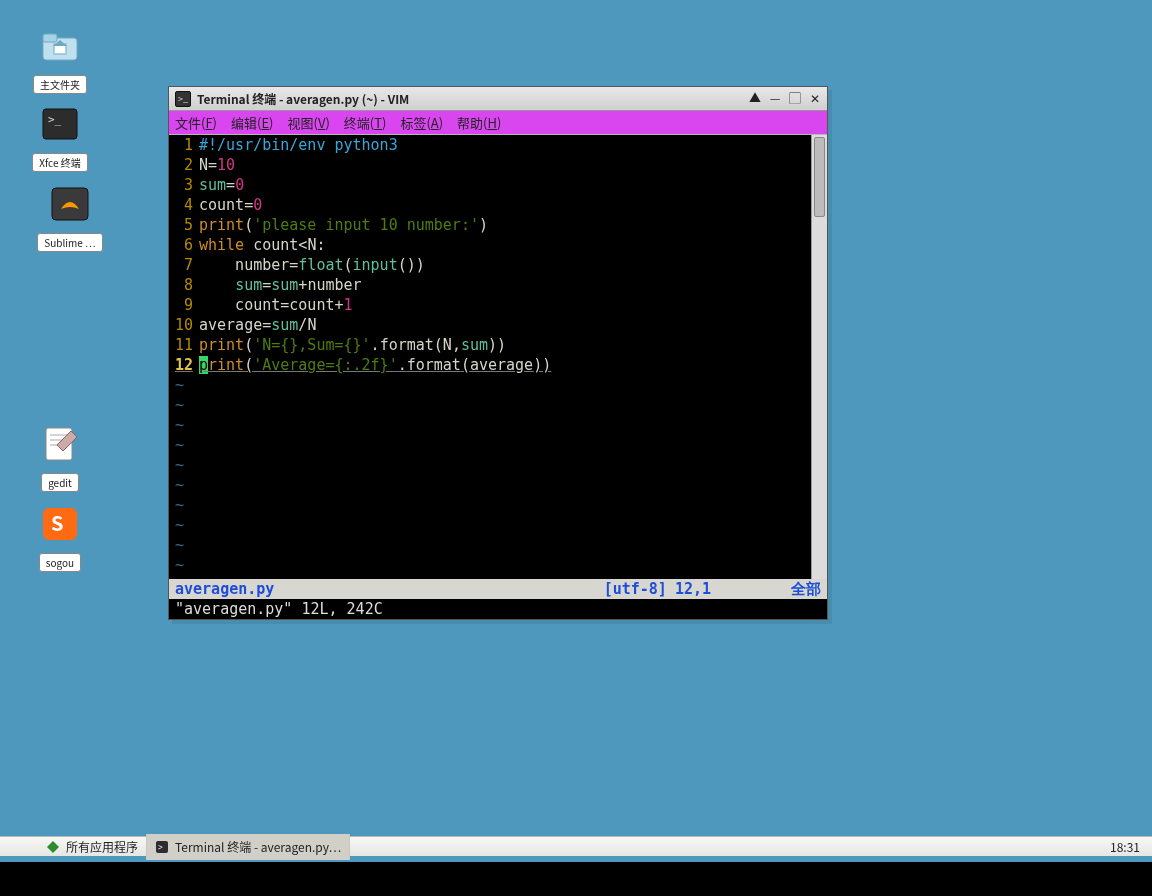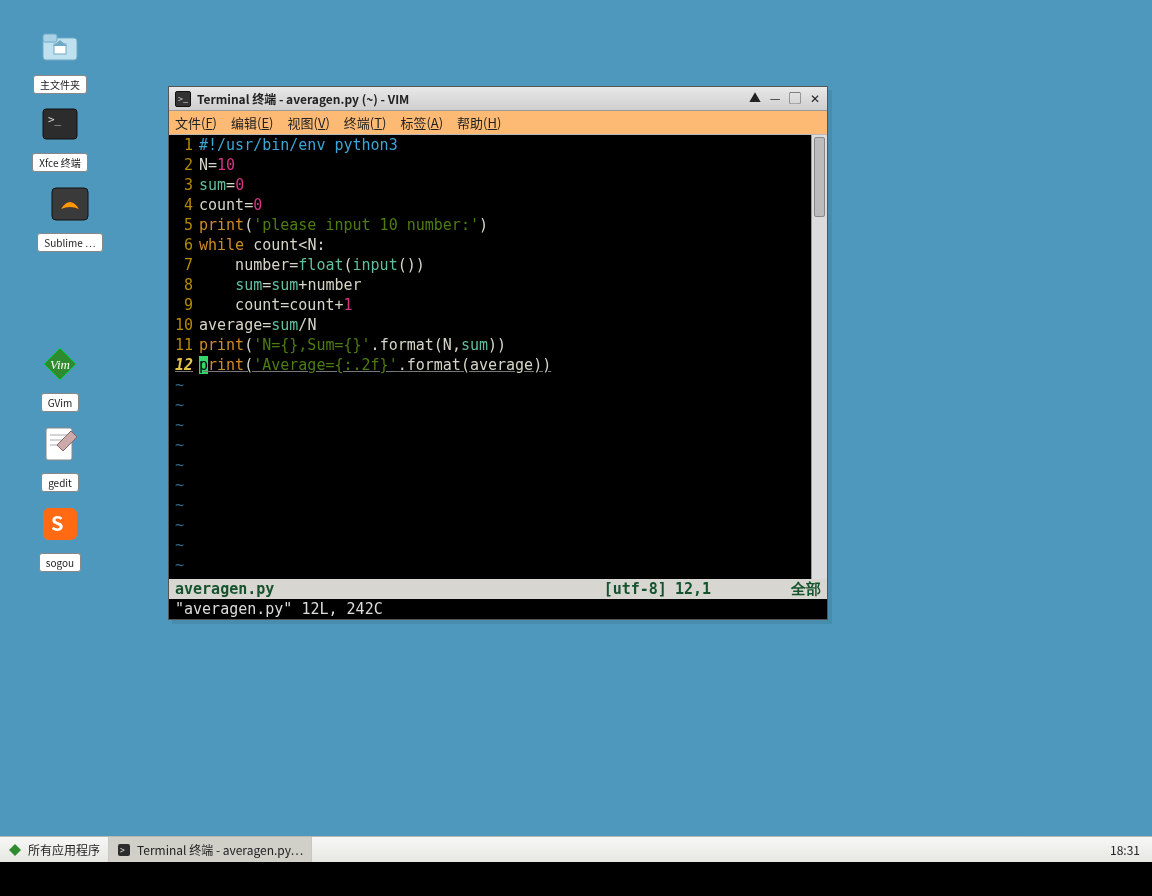--- a/index.html
+++ b/index.html
@@ -31,65 +31,65 @@
     display:flex; align-items:center; font-size:12px;
     color:#222;
     position:relative;
   }
   .titlebar .ticon { width:16px; height:16px; margin:0 6px; background:#333; border:1px solid #111; border-radius:2px; position:relative; }
   .titlebar .ticon::after{content:">_"; color:#ddd; font-size:9px; position:absolute; left:2px; top:0px;}
   .titlebar .title { flex:1; font-weight:bold; }
   .winbtns { display:flex; padding-right:4px; gap:4px; }
   .winbtn { width:16px; height:14px; font-size:12px; line-height:12px; text-align:center; cursor:pointer; color:#222;}
   .menubar {
-    height:24px; background:#fdba74; border-bottom:1px solid #b8b8b8;
+    height:24px; background:#d946ef; border-bottom:1px solid #b8b8b8;
     display:flex; align-items:center; padding:0 6px; gap:14px; font-size:13px; color:#222;
   }
   .menubar span u{text-decoration:underline;}
   .termbody {
     flex:1; background:#000; color:#ddd; font-family:"DejaVu Sans Mono","Liberation Mono",monospace;
     font-size:15px; line-height:20px; padding:0 0 0 0; position:relative;
   }
   .code { padding:0; }
   .row { display:flex; white-space:pre; }
   .ln { width:30px; text-align:right; color:#b58900; padding-right:6px;}
-  .ln.cur { color:#e6c446; font-weight:bold; background:#000;font-style:italic;}
+  .ln.cur { color:#e6c446; font-weight:bold; background:#000;}
   .txt { flex:1; }
   .row.cur { text-decoration: underline; text-decoration-color:#777; }
   .tilde { color:#2f6f8e; padding-left:6px;}
   .c-kw{color:#d08c27;}   
   .c-id{color:#d6d6c8;}   
   .c-op{color:#d6d6c8;}
   .c-num{color:#d33682;}  
   .c-str{color:#4d7c0f;}  
   .c-bi{color:#5fbfa0;}   
   .c-pr{color:#d08c27;}   
   .c-she{color:#3aa5d6;}
   .cursor-block{background:#38d66a; color:#000; padding:0 0;}
   .status1 {
     position:absolute; left:0; right:0; bottom:20px; height:20px;
-    background:#d8d6d0; color:#14532d; font-family:monospace; font-size:15px; font-weight:bold;
+    background:#d8d6d0; color:#1d4ed8; font-family:monospace; font-size:15px; font-weight:bold;
     display:flex; padding:0 6px; align-items:center;
   }
   .status1 .sfile{flex:0 0 auto;}
   .status1 .spacer{flex:1;}
   .status2 {
     position:absolute; left:0; right:0; bottom:0; height:20px;
     background:#000; color:#ddd; font-family:monospace; font-size:15px;
     display:flex; align-items:center; padding:0 6px;
   }
   .scroll { position:absolute; right:0; top:0; bottom:40px; width:16px; background:#dcdcdc; border-left:1px solid #999;}
   .scroll .thumb{ position:absolute; left:2px; right:2px; top:2px; height:80px; background:#bcbcbc; border:1px solid #888; border-radius:2px;}
 
   
   .taskbar {
-    position:absolute; left:0; top:836px; width:1152px; height:26px;
+    position:absolute; left:0; top:836px; width:1152px; height:20px;
     background:linear-gradient(#f7f7f5,#e6e6e2);
     border-top:1px solid #b8b8b2;
-    display:flex; align-items:center; font-size:12px; color:#222;
+    display:flex; align-items:center; font-size:12px; color:#222;padding-left:38px;
   }
   .taskbar .tbtn{ display:flex; align-items:center; height:26px; padding:0 8px; border-right:1px solid #c8c8c2; gap:6px;}
   .taskbar .tbtn.active{ background:#d0d0c8; }
   .taskbar .clock{ margin-left:auto; padding:0 12px; }
   .bottom-black { position:absolute; left:0; top:862px; width:1152px; height:34px; background:#000; }
 
   
   svg{display:block;}
 </style>
 </head>
@@ -123,29 +123,20 @@
     <div class="img">
       <svg width="38" height="34">
           <rect x="1" y="1" width="36" height="32" rx="4" fill="#3a3a3a" stroke="#111"></rect>
           <path d="M10 22 Q19 8 28 22 Q19 18 10 22" fill="#ff9800"></path>
         </svg>
     </div>
     <span class="lbl">Sublime …</span>
   </div>
 
 
-  <div class="dicon" style="left:18px; top:344px;">
-    <div class="img">
-      <svg width="36" height="36">
-          <polygon points="18,2 34,18 18,34 2,18" fill="#2e8b2e" stroke="#0c5"></polygon>
-          <text x="8" y="23" fill="#fff" font-size="13" font-family="serif" font-style="italic">Vim</text>
-        </svg>
-    </div>
-    <span class="lbl">GVim</span>
-  </div>
 
   <div class="dicon" style="left:18px; top:424px;">
     <div class="img">
       <svg width="34" height="38">
           <rect x="3" y="3" width="26" height="32" rx="2" fill="#fff" stroke="#888"></rect>
           <line x1="7" y1="10" x2="24" y2="10" stroke="#aaa"></line>
           <line x1="7" y1="15" x2="24" y2="15" stroke="#aaa"></line>
           <line x1="7" y1="20" x2="20" y2="20" stroke="#aaa"></line>
           <polygon points="28,6 34,12 20,26 14,20" fill="#caa" stroke="#866"></polygon>
         </svg>

